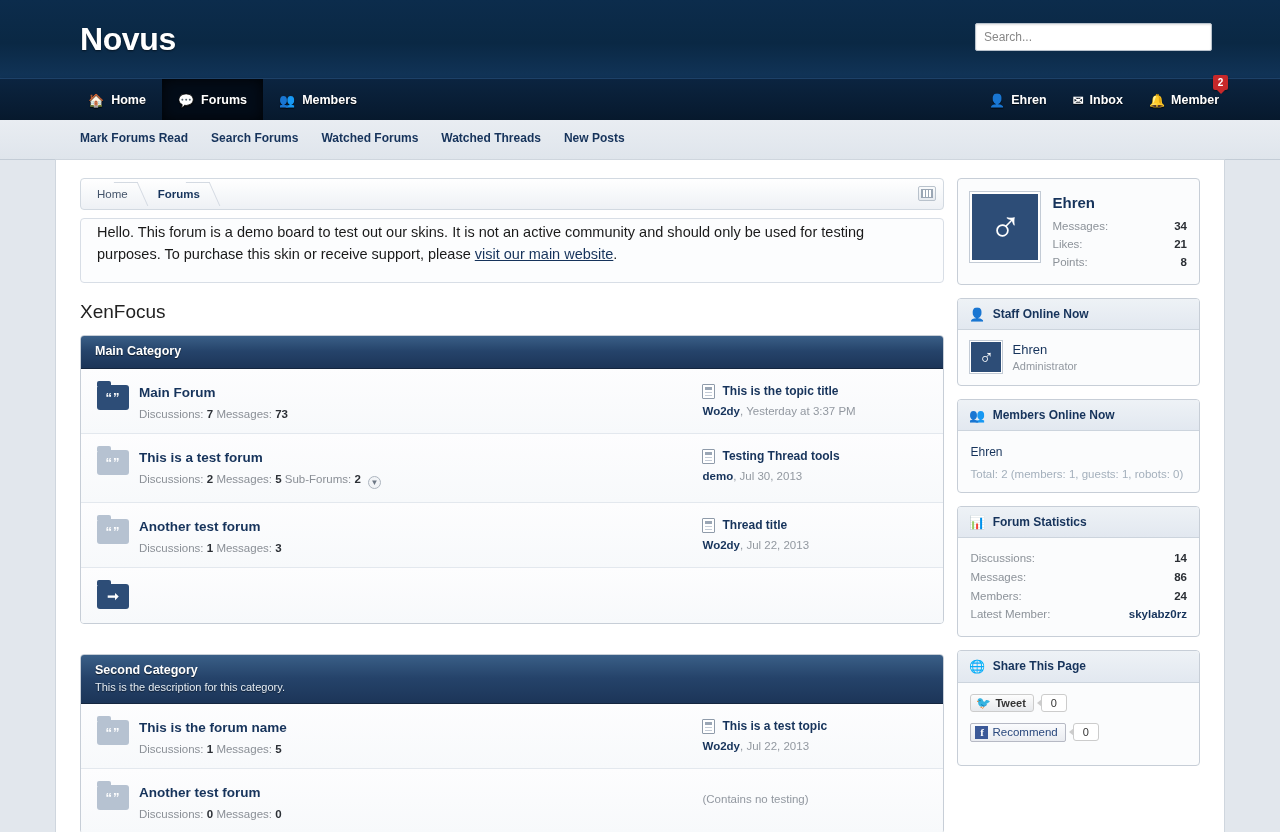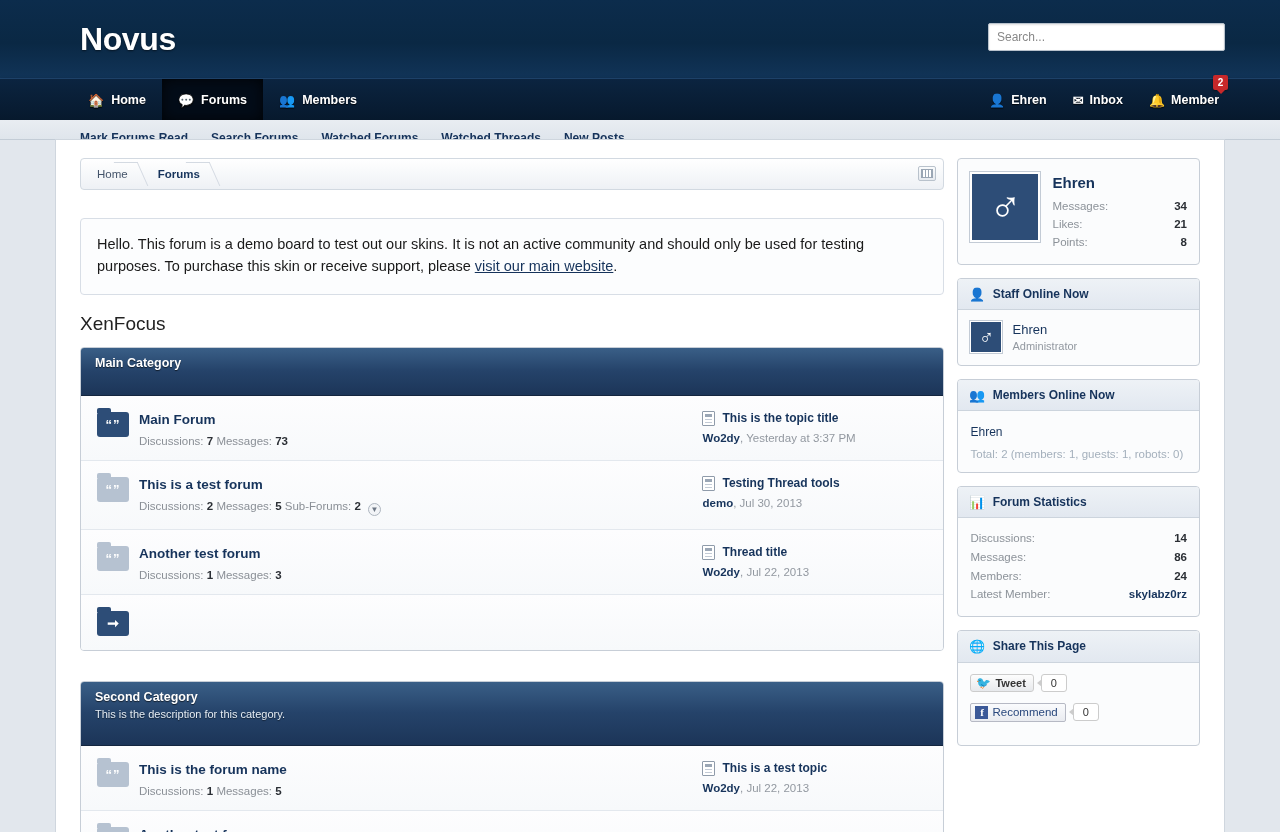--- a/index.html
+++ b/index.html
@@ -17,21 +17,21 @@
     background: linear-gradient(to bottom, #0c2c4c 0%, #0a2844 55%, #113458 100%);
     position: relative;
   }
   .logo {
     position: absolute; left: 80px; top: 21px;
     color: #ffffff; font-size: 32px; font-weight: bold;
     letter-spacing: -0.4px;
     text-shadow: 0 1px 2px rgba(0,0,0,.5);
   }
   .searchbox {
-    position: absolute; right: 55px; top: 23px;
+    position: absolute; right: 68px; top: 23px;
     width: 237px; height: 28px;
     background: #ffffff;
     border: 1px solid #b8c2cc;
     border-radius: 2px;
     box-shadow: inset 0 1px 2px rgba(0,0,0,.12);
     font-size: 12px; color: #777;
     padding: 3px 8px;
     line-height: 26px;
     outline: none;
     font-family: "Liberation Sans", sans-serif;
@@ -74,21 +74,21 @@
   }
   .badge:after {
     content: ""; position: absolute; left: 4px; bottom: -4px;
     border-left: 4px solid transparent; border-right: 4px solid transparent;
     border-top: 4px solid #c7282a;
   }
   .ico { font-size: 13px; line-height: 1; }
 
   
   .subnav {
-    height: 20px;
+    height: 40px;
     background: linear-gradient(to bottom, #e9edf2 0%, #dfe5ec 100%);
     border-bottom: 1px solid #c3ccd6;
     position: relative;
   }
   .subnav-inner { position: absolute; left: 80px; top: 0; height: 36px; display: flex; align-items: center; gap: 23px; }
   .subnav-item { color: #16335b; font-size: 12px; font-weight: bold; }
 
   
   .container {
     width: 1168px; margin: 0 auto;
@@ -133,46 +133,46 @@
   .crumb-grid-btn i {
     display:block; width: 12px; height: 9px;
     background:
       repeating-linear-gradient(to right, #9aa6b4 0 1px, transparent 1px 3px),
       #ffffff;
     border: 1px solid #9aa6b4;
   }
 
   
   .notice {
-    margin-top: 28px;
+    margin-top: 8px;
     border: 1px solid #d8dee6;
     border-radius: 4px;
     background: #fcfdfe;
-    padding: 14px 16px 16px 16px;
+    padding: 2px 16px 16px 16px;
     font-size: 14.5px; color: #1a1a1a; line-height: 1.55;
   }
   .notice a { color: #16335b; text-decoration: underline; }
 
   
   .page-title {
     font-size: 19px; color: #222; font-weight: normal;
     margin: 18px 0 12px 0;
   }
 
   
   .cat {
     border: 1px solid #c7ced7;
     border-radius: 4px;
     background: #fff;
     margin-bottom: 30px;
     overflow: hidden;
   }
   .cat-head {
     background: linear-gradient(to bottom, #3a5f87 0%, #25436a 48%, #1c3558 100%);
-    padding: 8px 14px 25px 14px;
+    padding: 8px 14px 10px 14px;
     color: #fff;
     border-bottom: 1px solid #14263f;
   }
   .cat-head .t { font-size: 12.5px; font-weight: bold; text-shadow: 0 1px 1px rgba(0,0,0,.6); }
   .cat-head .d { font-size: 11px; margin-top: 4px; color: #e4ecf4; text-shadow: 0 1px 1px rgba(0,0,0,.5); }
 
   .node {
     display: flex; align-items: flex-start;
     padding: 14px 16px 13px 16px;
     border-bottom: 1px solid #e3e8ee;

